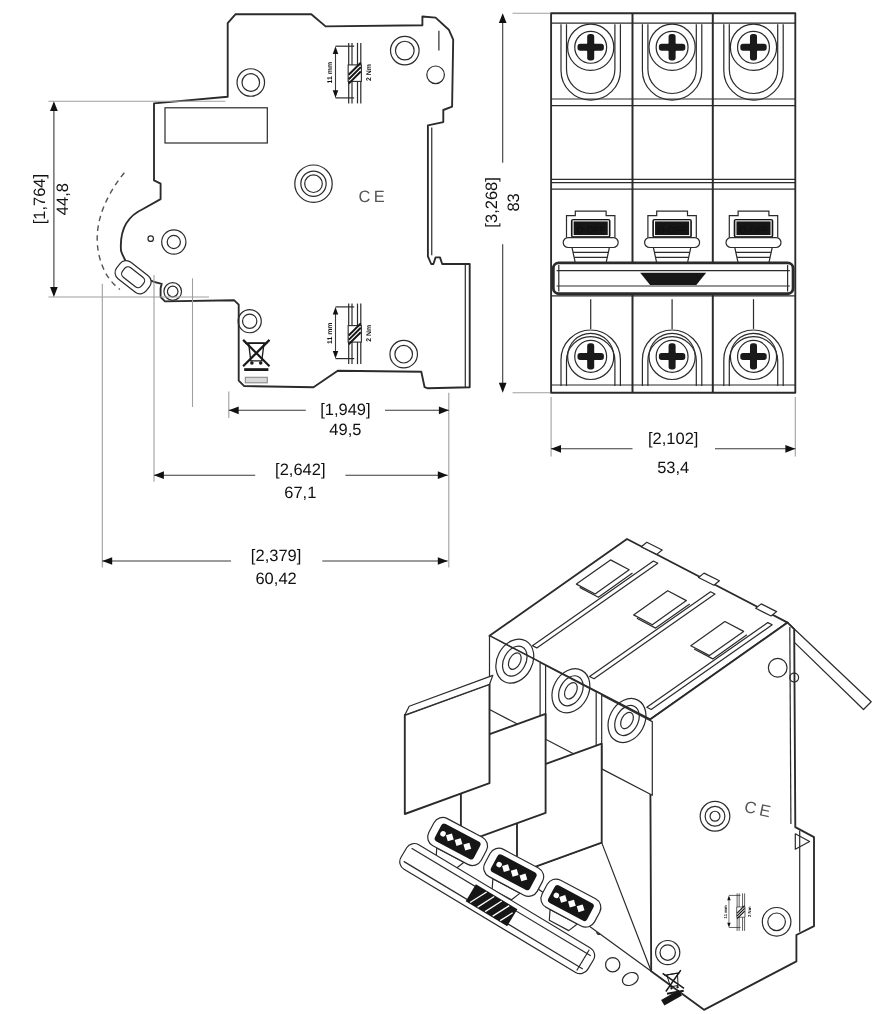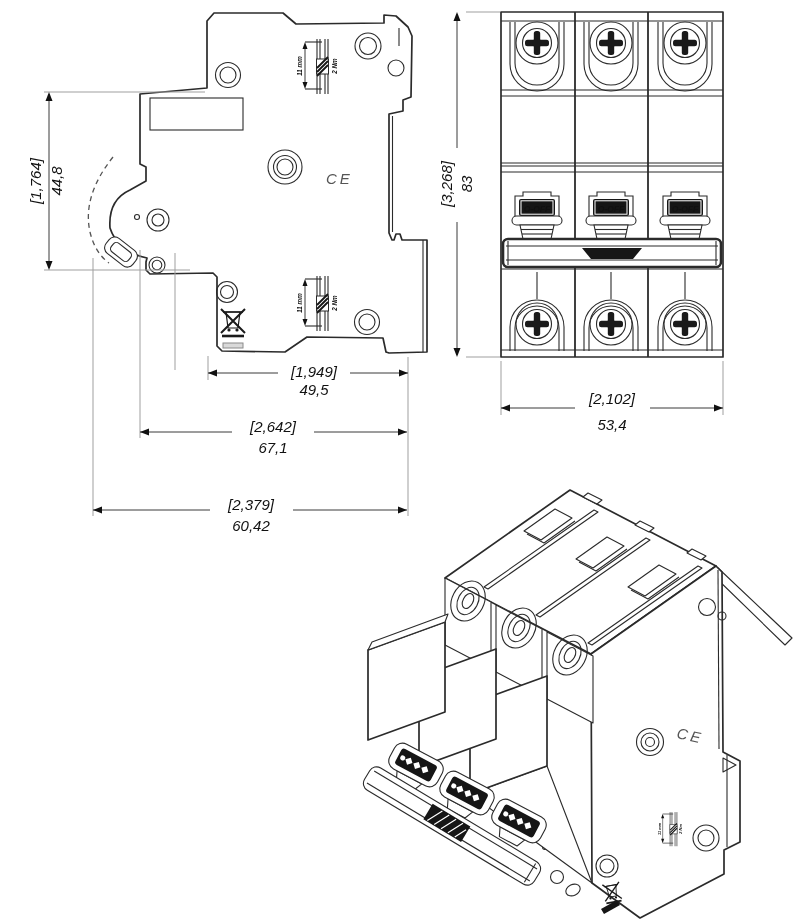--- a/index.html
+++ b/index.html
@@ -1,17 +1,17 @@
 <!DOCTYPE html>
 <html><head>
 <meta charset="utf-8">
 <style>
   html,body{margin:0;padding:0;background:#ffffff;}
   #page{position:relative;width:800px;height:922px;background:#fff;overflow:hidden;
-        font-family:"Liberation Sans", sans-serif;font-style:italic;}
+        font-family:"Liberation Sans", sans-serif;}
   svg{position:absolute;left:0;top:0;}
   text{font-family:"Liberation Sans", sans-serif;fill:#111;}
   .bodyln{stroke:#2b2b2b;stroke-width:1.7;fill:#fff;stroke-linejoin:round;}
   .inln{stroke:#2b2b2b;stroke-width:1.1;fill:none;}
   .inlnf{stroke:#2b2b2b;stroke-width:1.1;fill:#fff;}
   .ext{stroke:#9f9f9f;stroke-width:1;fill:none;}
   .dim{stroke:#3a3a3a;stroke-width:1;fill:none;}
   .arr{fill:#111;stroke:none;}
   .dimtxt{font-size:15px;}
   .tinytxt{font-size:6.3px;font-weight:bold;}

